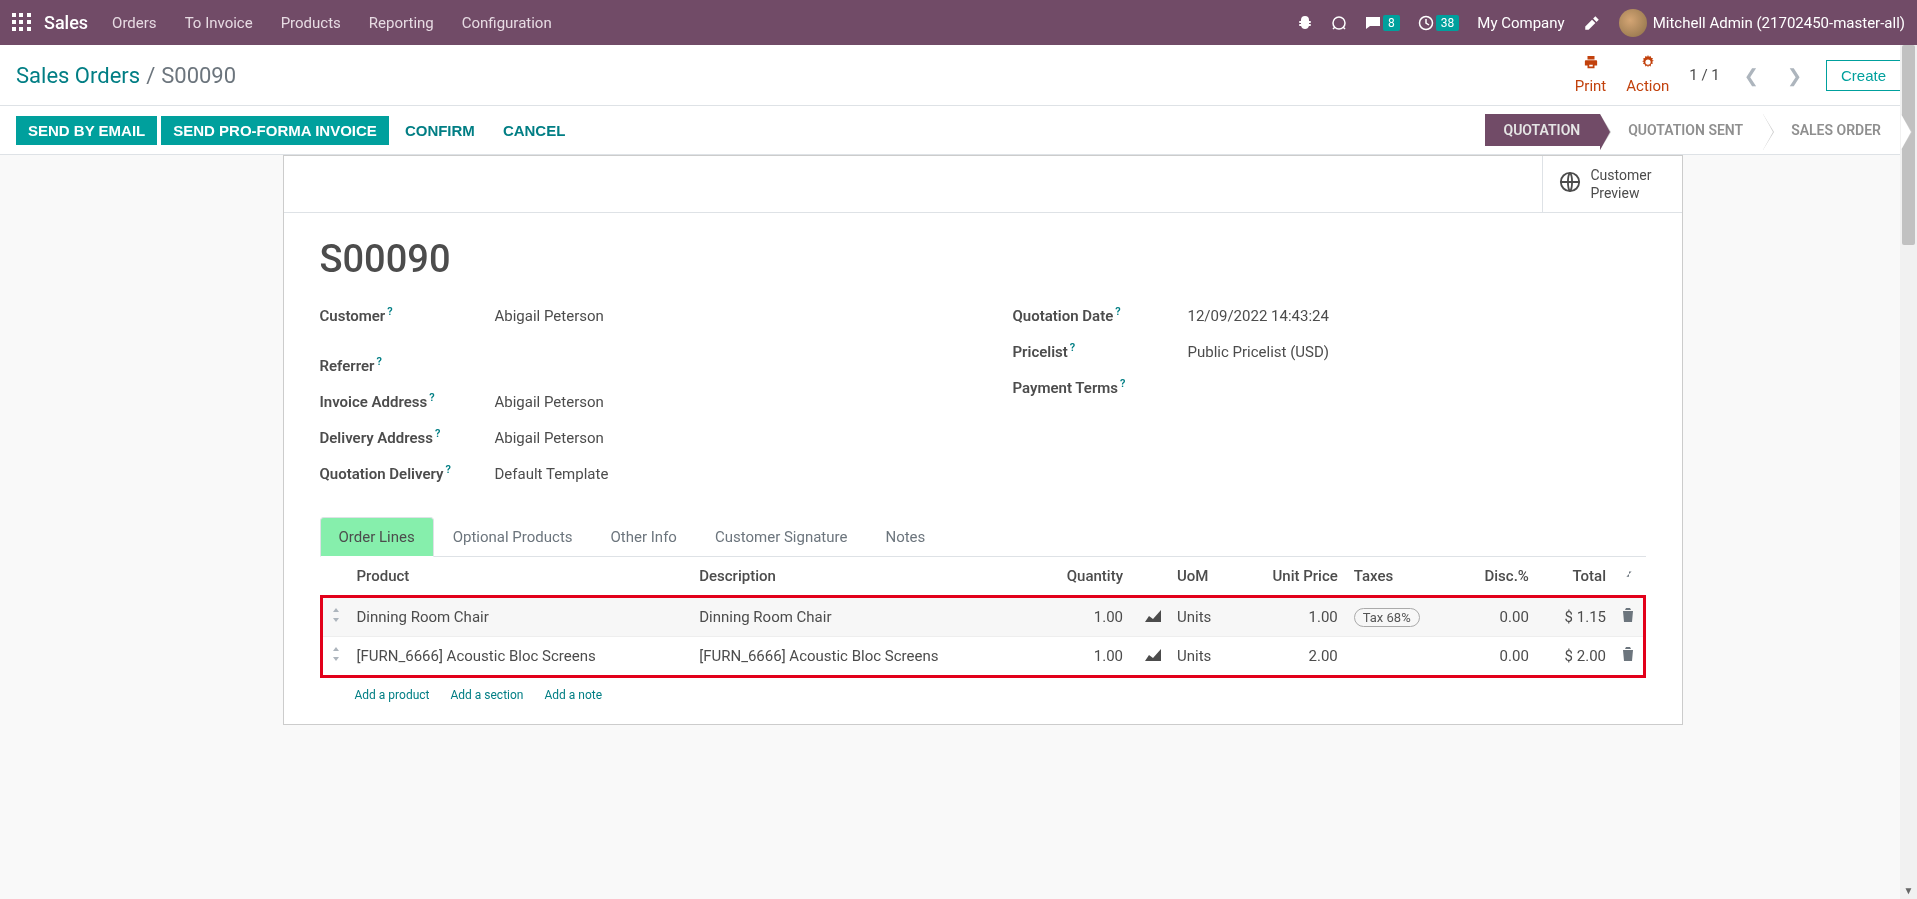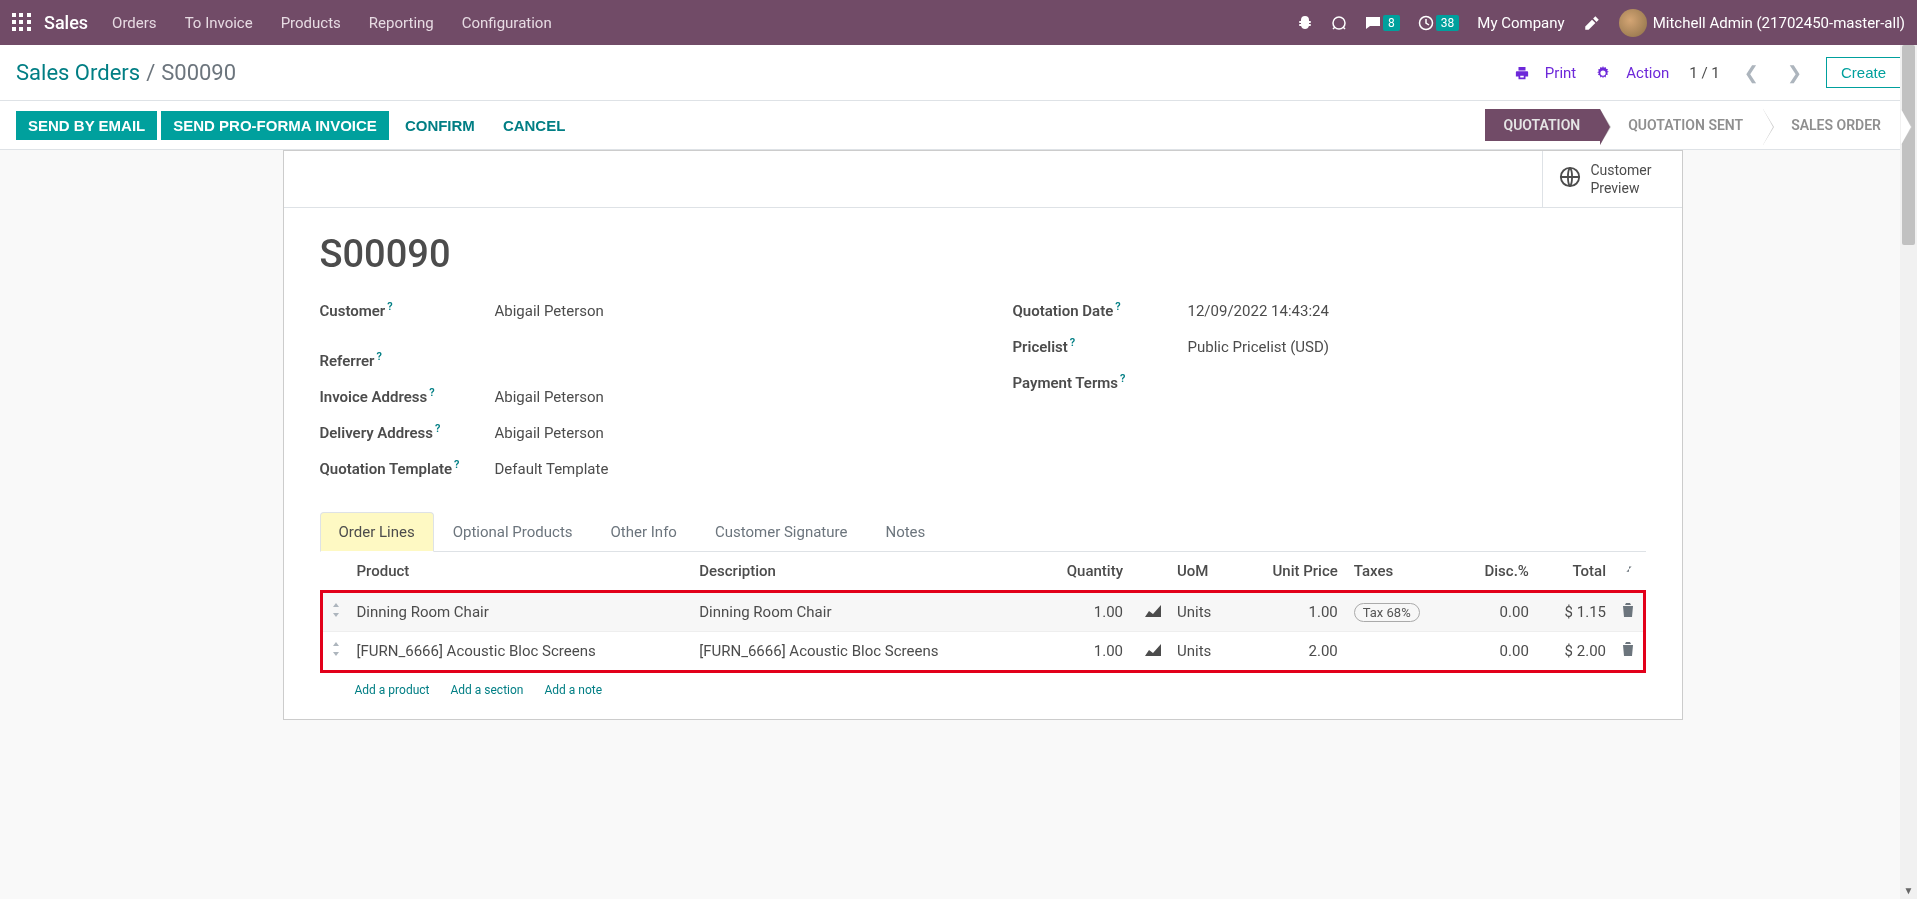--- a/index.html
+++ b/index.html
@@ -18,21 +18,21 @@
 .navbar .avatar { width: 28px; height: 28px; border-radius: 50%; background: radial-gradient(circle at 40% 40%, #d4a574, #8b6f47); margin-right: 6px; display:inline-block;}
 .navbar .user { display: flex; align-items: center; cursor: pointer; }
 
 
 .controlbar { background: #fff; border-bottom: 1px solid #dee2e6; padding: 10px 16px; display: flex; align-items: center; min-height: 56px;}
 .breadcrumb { font-size: 22px; display: flex; align-items: center; gap: 6px; }
 .breadcrumb .root { color: #017e84; cursor: pointer; }
 .breadcrumb .sep { color: #6c757d; }
 .breadcrumb .current { color: #6c757d; }
 .controlbar .right { margin-left: auto; display: flex; align-items: center; gap: 20px; font-size: 15px; }
-.controlbar .right .btn-link { color: #6d28d9; cursor: pointer; display:inline-flex; align-items:center; gap:16px;}
+.controlbar .right .btn-link { color: #c2410c; cursor: pointer; display:inline-flex; align-items:center; gap:8px;flex-direction:column;}
 .controlbar .pager { color: #4c4c4c; }
 .controlbar .arrow { color: #adb5bd; cursor:pointer; padding: 0 4px; font-size: 18px;}
 .controlbar .create-btn { border: 1px solid #00a09d; color: #00a09d; background: #fff; padding: 6px 14px; cursor: pointer; font-size: 15px;}
 
 
 .statusbar { background: #fff; border-bottom: 1px solid #dee2e6; padding: 8px 16px; display: flex; align-items: center; }
 .statusbar .btn { padding: 6px 12px; font-size: 15px; font-weight: 600; cursor: pointer; border: none; margin-right: 4px;}
 .statusbar .btn.primary { background: #00a09d; color: #fff; }
 .statusbar .btn.sec { background: #fff; color: #017e84; font-weight: 600; }
 .statusbar .stages { margin-left: auto; display: flex; align-items: center; }
@@ -58,21 +58,21 @@
 .form-grid { display: grid; grid-template-columns: 1fr 1fr; gap: 16px 60px; }
 .form-col {}
 .form-row { display: flex; align-items: baseline; margin-bottom: 16px; }
 .form-row .lbl { width: 175px; font-weight: 600; font-size: 15px; color: #4c4c4c; position: relative;}
 .form-row .lbl .sup { color: #017e84; font-size: 11px; vertical-align: super; margin-left: 2px;}
 .form-row .val { font-size: 15px; color: #4c4c4c; }
 
 
 .tabs { display: flex; border-bottom: 1px solid #dee2e6; margin-top: 18px; }
 .tab { padding: 10px 18px; font-size: 15px; color: #6c757d; cursor: pointer; border: 1px solid transparent; border-bottom: none; margin-bottom: -1px;}
-.tab.active { color: #4c4c4c; border-color: #dee2e6; border-bottom: 1px solid #fff; background: #fef9c3; border-radius: 4px 4px 0 0;}
+.tab.active { color: #4c4c4c; border-color: #dee2e6; border-bottom: 1px solid #fff; background: #86efac; border-radius: 4px 4px 0 0;}
 
 
 table.lines { width: 100%; border-collapse: collapse; margin-top: 0; }
 table.lines th { text-align: left; padding: 10px 8px; font-weight: 500; font-size: 15px; border-bottom: 1px solid #dee2e6; color: #4c4c4c;}
 table.lines th.r { text-align: right; }
 table.lines td { padding: 10px 8px; font-size: 15px; border-bottom: 1px solid #eee; }
 table.lines td.r { text-align: right; }
 .drag-h { color: #adb5bd; cursor: grab; width: 18px; }
 .tax-pill { border: 1px solid #aaa; border-radius: 12px; padding: 1px 8px; font-size: 13px; color: #555;}
 .del-icn { color: #6c757d; cursor: pointer;}
@@ -221,21 +221,21 @@
           </div>
           <div class="form-row">
             <div class="lbl"><span>Invoice Address</span><span class="sup">?</span></div>
             <div class="val">Abigail Peterson</div>
           </div>
           <div class="form-row">
             <div class="lbl"><span>Delivery Address</span><span class="sup">?</span></div>
             <div class="val">Abigail Peterson</div>
           </div>
           <div class="form-row">
-            <div class="lbl"><span>Quotation Template</span><span class="sup">?</span></div>
+            <div class="lbl"><span>Quotation Delivery</span><span class="sup">?</span></div>
             <div class="val">Default Template</div>
           </div>
         </div>
         <div class="form-col">
           <div class="form-row">
             <div class="lbl"><span>Quotation Date</span><span class="sup">?</span></div>
             <div class="val">12/09/2022 14:43:24</div>
           </div>
           <div class="form-row">
             <div class="lbl"><span>Pricelist</span><span class="sup">?</span></div>

